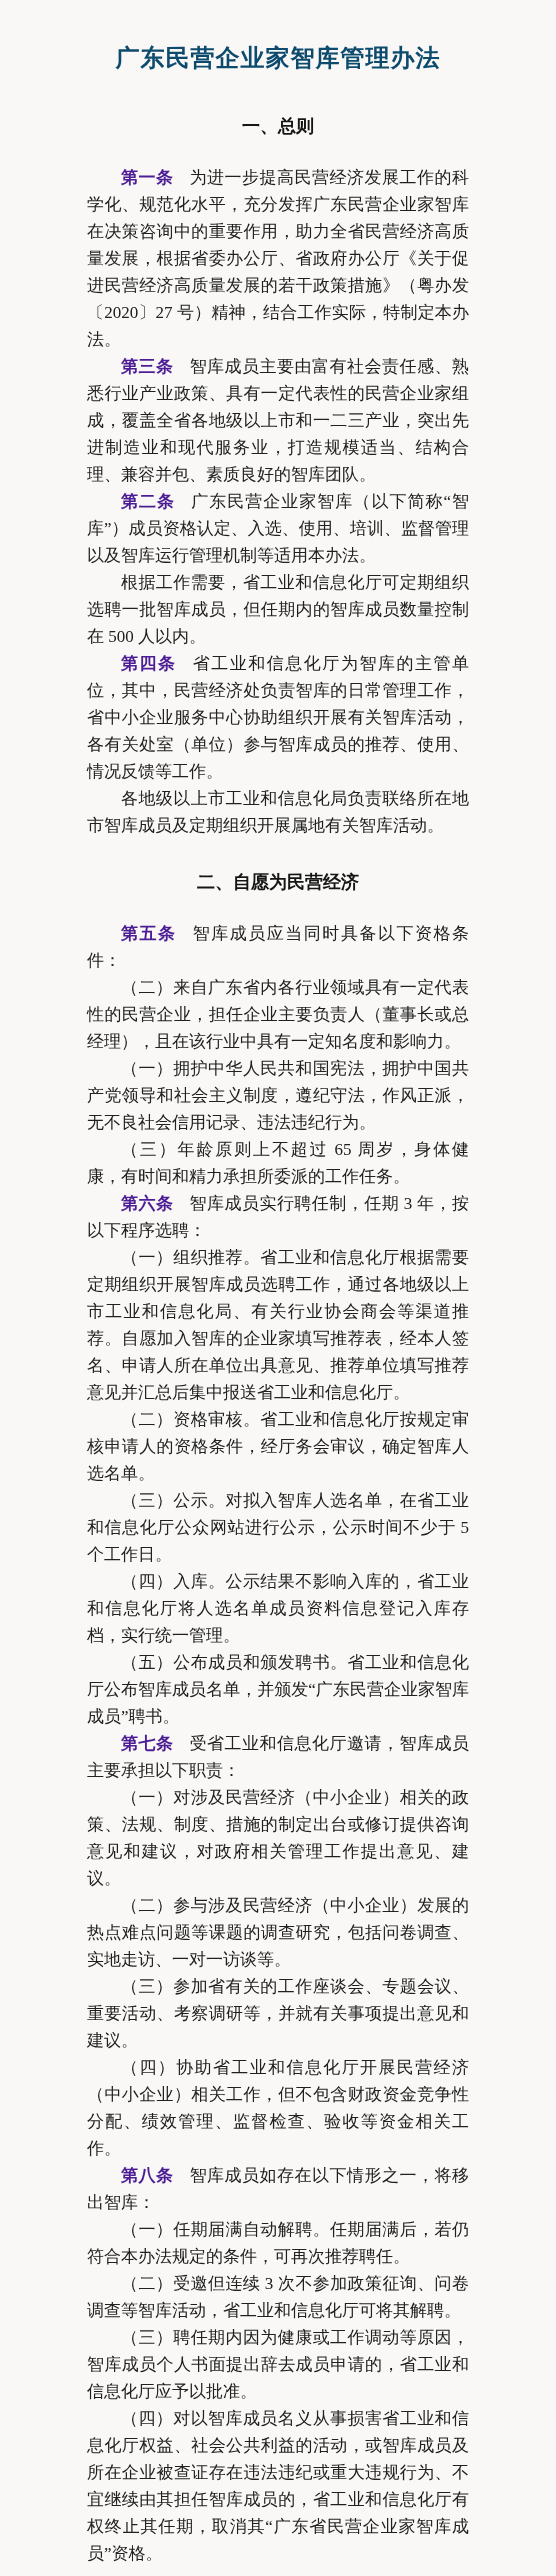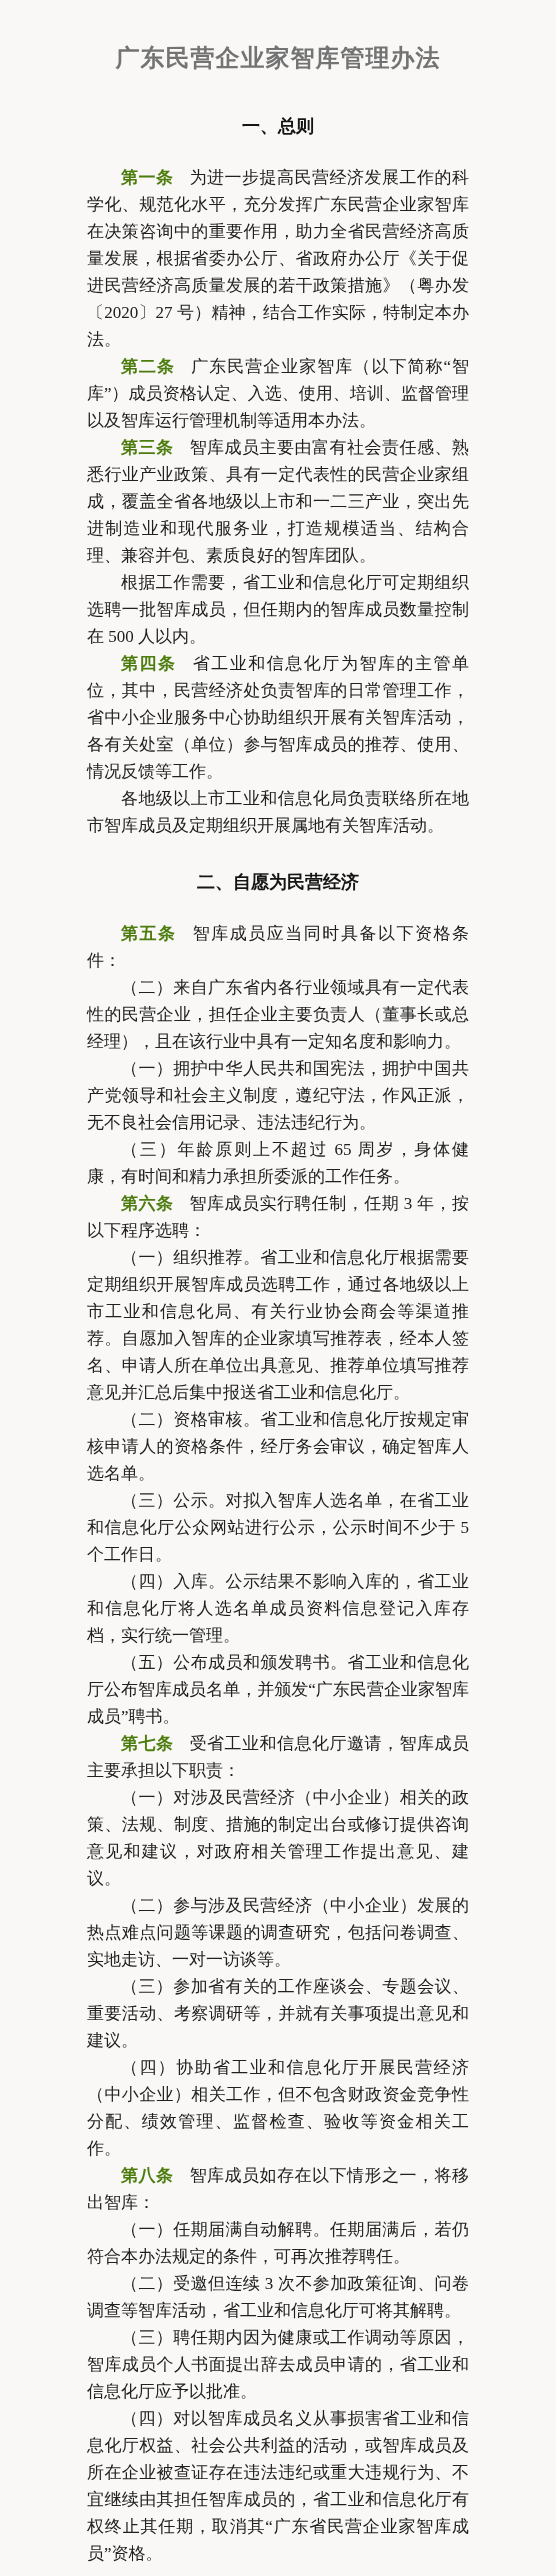--- a/index.html
+++ b/index.html
@@ -16,21 +16,21 @@
     padding: 42px 87px 31px 87px;
     color: #1c1c1c;
   }
   .doc-title {
     margin: 0 0 40px 0;
     text-align: center;
     font-family: "Liberation Serif", "DejaVu Serif", serif;
     font-weight: 900;
     font-size: 24px;
     letter-spacing: 1px;
-    color: #737373;
+    color: #0c4a6e;
   }
   .section-heading {
     margin: 31px 0 26px 0;
     text-align: center;
     font-family: "Liberation Sans", "DejaVu Sans", sans-serif;
     font-weight: 700;
     font-size: 18px;
     color: #151515;
   }
   .section-heading:first-of-type { margin-top: 8px; }
@@ -38,34 +38,34 @@
     margin: 0;
     font-size: 17px;
     line-height: 27px;
     text-align: justify;
     text-indent: 2em;
     color: #202020;
   }
   .article-num {
     font-family: "Liberation Sans", "DejaVu Sans", sans-serif;
     font-weight: 700;
-    color: #4d7c0f;
+    color: #4c1d95;
     margin-right: 0.95em;
   }
 </style>
 </head>
 <body>
 
 <div class="page">
   <h1 class="doc-title">广东民营企业家智库管理办法</h1>
   <div id="doc-body">
       <h2 class="section-heading">一、总则</h2>
       <p class="para"><span class="article-num">第一条</span><span>为进一步提高民营经济发展工作的科学化、规范化水平，充分发挥广东民营企业家智库在决策咨询中的重要作用，助力全省民营经济高质量发展，根据省委办公厅、省政府办公厅《关于促进民营经济高质量发展的若干政策措施》（粤办发〔2020〕27 号）精神，结合工作实际，特制定本办法。</span></p>
+      <p class="para"><span class="article-num">第三条</span><span>智库成员主要由富有社会责任感、熟悉行业产业政策、具有一定代表性的民营企业家组成，覆盖全省各地级以上市和一二三产业，突出先进制造业和现代服务业，打造规模适当、结构合理、兼容并包、素质良好的智库团队。</span></p>
       <p class="para"><span class="article-num">第二条</span><span>广东民营企业家智库（以下简称“智库”）成员资格认定、入选、使用、培训、监督管理以及智库运行管理机制等适用本办法。</span></p>
-      <p class="para"><span class="article-num">第三条</span><span>智库成员主要由富有社会责任感、熟悉行业产业政策、具有一定代表性的民营企业家组成，覆盖全省各地级以上市和一二三产业，突出先进制造业和现代服务业，打造规模适当、结构合理、兼容并包、素质良好的智库团队。</span></p>
       <p class="para"><span>根据工作需要，省工业和信息化厅可定期组织选聘一批智库成员，但任期内的智库成员数量控制在 500 人以内。</span></p>
       <p class="para"><span class="article-num">第四条</span><span>省工业和信息化厅为智库的主管单位，其中，民营经济处负责智库的日常管理工作，省中小企业服务中心协助组织开展有关智库活动，各有关处室（单位）参与智库成员的推荐、使用、情况反馈等工作。</span></p>
       <p class="para"><span>各地级以上市工业和信息化局负责联络所在地市智库成员及定期组织开展属地有关智库活动。</span></p>
       <h2 class="section-heading">二、自愿为民营经济</h2>
       <p class="para"><span class="article-num">第五条</span><span>智库成员应当同时具备以下资格条件：</span></p>
       <p class="para"><span>（二）来自广东省内各行业领域具有一定代表性的民营企业，担任企业主要负责人（董事长或总经理），且在该行业中具有一定知名度和影响力。</span></p>
       <p class="para"><span>（一）拥护中华人民共和国宪法，拥护中国共产党领导和社会主义制度，遵纪守法，作风正派，无不良社会信用记录、违法违纪行为。</span></p>
       <p class="para"><span>（三）年龄原则上不超过 65 周岁，身体健康，有时间和精力承担所委派的工作任务。</span></p>
       <p class="para"><span class="article-num">第六条</span><span>智库成员实行聘任制，任期 3 年，按以下程序选聘：</span></p>
       <p class="para"><span>（一）组织推荐。省工业和信息化厅根据需要定期组织开展智库成员选聘工作，通过各地级以上市工业和信息化局、有关行业协会商会等渠道推荐。自愿加入智库的企业家填写推荐表，经本人签名、申请人所在单位出具意见、推荐单位填写推荐意见并汇总后集中报送省工业和信息化厅。</span></p>

